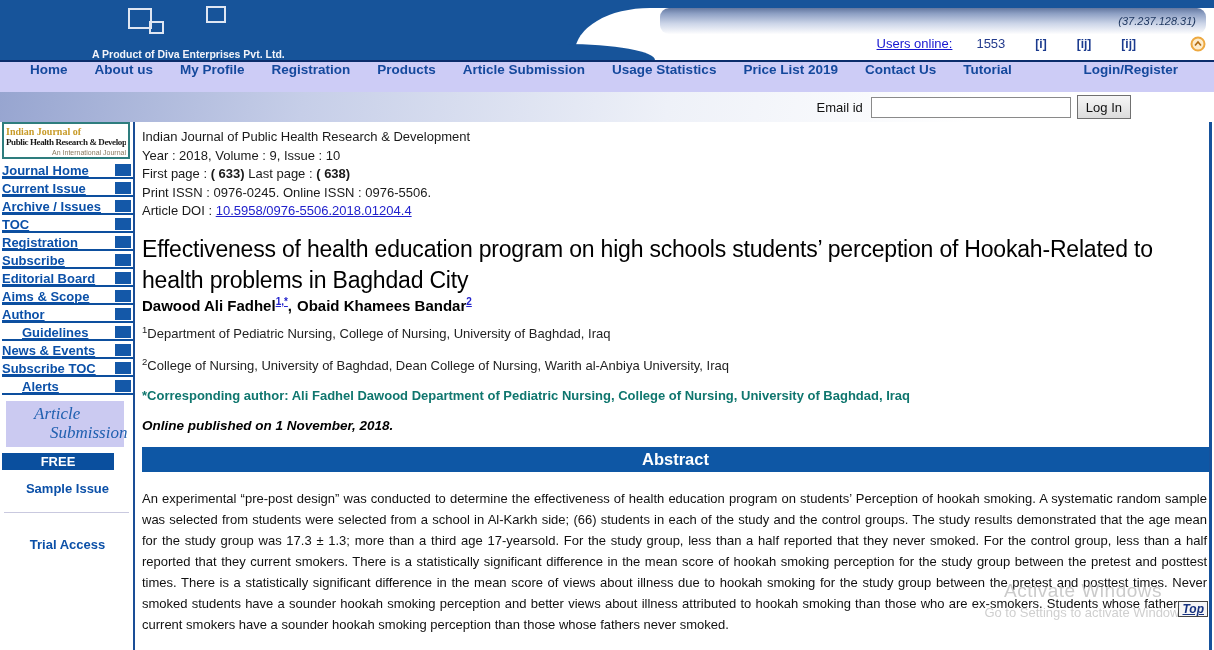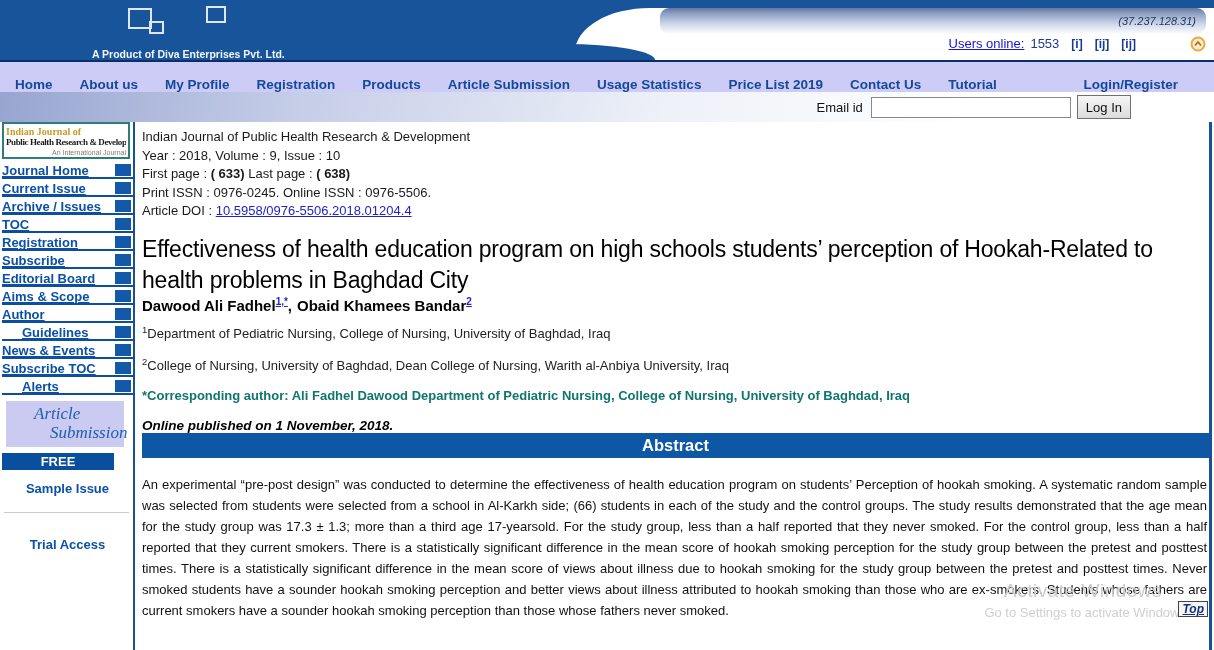--- a/index.html
+++ b/index.html
@@ -14,29 +14,29 @@
   .hdr-tail { position:absolute; left:560px; top:44px; width:95px; height:16px; background:#17549a;
               border-top-right-radius:90px 16px; z-index:2; }
   .logo-sq { position:absolute; border:2px solid #dfe6f2; background:transparent; z-index:3; }
   .logo-text { position:absolute; left:10px; top:14px; font-family:"Liberation Serif", serif;
                font-size:37px; color:#eef1f8; letter-spacing:0.5px; z-index:3; }
   .logo-tag { position:absolute; left:92px; top:48px; font-size:10.5px; font-weight:bold; color:#f3f5fa; z-index:3; }
   .ip-bar { position:absolute; left:660px; top:8px; width:546px; height:26px; border-radius:9px;
             background:linear-gradient(to bottom,#63779f 0%,#8ea0c4 22%,#ccd5e8 60%,#fdfdfe 100%);
             display:flex; align-items:center; justify-content:flex-end; padding-right:10px; z-index:3;font-style:italic; }
   .ip-text { font-size:11px; color:#1c355e; }
-  .users-row { position:absolute; right:78px; top:36px; display:flex; align-items:center; gap:6px; z-index:3; }
+  .users-row { position:absolute; right:78px; top:36px; display:flex; align-items:center; gap:24px; z-index:3; }
   .users-link { font-size:13px; color:#1515d0; text-decoration:underline; cursor:pointer; }
   .users-count { font-size:13px; color:#223a8c; }
   .hdr-ico { font-size:12px; font-weight:bold; color:#1a3a8e; margin-left:6px; cursor:pointer; }
   .refresh { position:absolute; right:8px; top:36px; z-index:3; cursor:pointer; }
 
   
-  .nav { height:32px; background:#cdccf6; border-top:2px solid #0b2d6b; display:flex; align-items:flex-end;
-         padding-left:15px; }
+  .nav { height:32px; background:#cdccf6; border-top:2px solid #0b2d6b; display:flex; align-items:flex-start;
+         padding-left:30px; }
   .nav a { font-size:13.5px; font-weight:bold; color:#14489c; text-decoration:none; margin-right:27px;
            white-space:nowrap; cursor:pointer; }
   .nav .login { margin-left:auto; margin-right:36px; }
 
   
   .email-bar { height:30px; background:linear-gradient(100deg,#97a5d0 0%,#c6cee8 25%,#eef1f8 55%,#ffffff 80%);
                display:flex; align-items:center; justify-content:flex-end; padding-right:83px; }
   .email-label { font-size:13px; color:#111; margin-right:8px; }
   .email-input { width:200px; height:21px; border:1px solid #8a8a8a; background:#fff; font-size:12px; padding:0 3px; }
   .login-btn { margin-left:6px; height:24px; padding:0 8px; font-size:13px; color:#111;
@@ -74,21 +74,21 @@
   .doi { color:#2222cc; text-decoration:underline; cursor:pointer; }
   .title { font-size:23px; font-weight:400; color:#000; line-height:31px; margin-top:13px; max-width:1070px; letter-spacing:-0.2px; }
   .authors { font-size:15px; font-weight:bold; color:#000; }
   .authors .sup { font-size:10px; vertical-align:super; color:#2222cc; text-decoration:underline; cursor:pointer; }
   .authors .sep { margin-right:5px; }
   .affil { font-size:13px; color:#222; margin-top:10px; }
   .affil sup { font-size:9.5px; }
   .affil + .affil { margin-top:15px; }
   .corresp { font-size:13px; font-weight:bold; color:#0f766e; margin-top:15px; }
   .pubdate { font-size:13.5px; font-weight:bold; font-style:italic; color:#000; margin-top:15px; }
-  .sec-bar { height:25px; background:#0e57a5; text-align:center; }
+  .sec-bar { height:25px; background:#0e57a5; margin-top:14px; text-align:center; }
   .sec-bar span { color:#fff; font-size:16.5px; font-weight:bold; line-height:25px; }
   .abstract { font-size:13px; color:#111; line-height:21px; text-align:justify; margin-top:16px; padding-right:2px; }
 
   
   .right-line { position:absolute; right:2px; top:122px; bottom:0; width:3px; background:#16529c; }
   .wm1 { position:absolute; right:52px; top:580px; font-size:19px; color:#cbcbcb; letter-spacing:0.5px; }
   .wm2 { position:absolute; right:28px; top:605px; font-size:13px; color:#cfcfcf; }
   .top-link { position:absolute; right:6px; top:601px; border:1px solid #444; background:#f6f6f6;
               padding:0 3px; font-size:12px; font-weight:bold; font-style:italic; color:#16317e;
               text-decoration:underline; cursor:pointer; z-index:5; }

